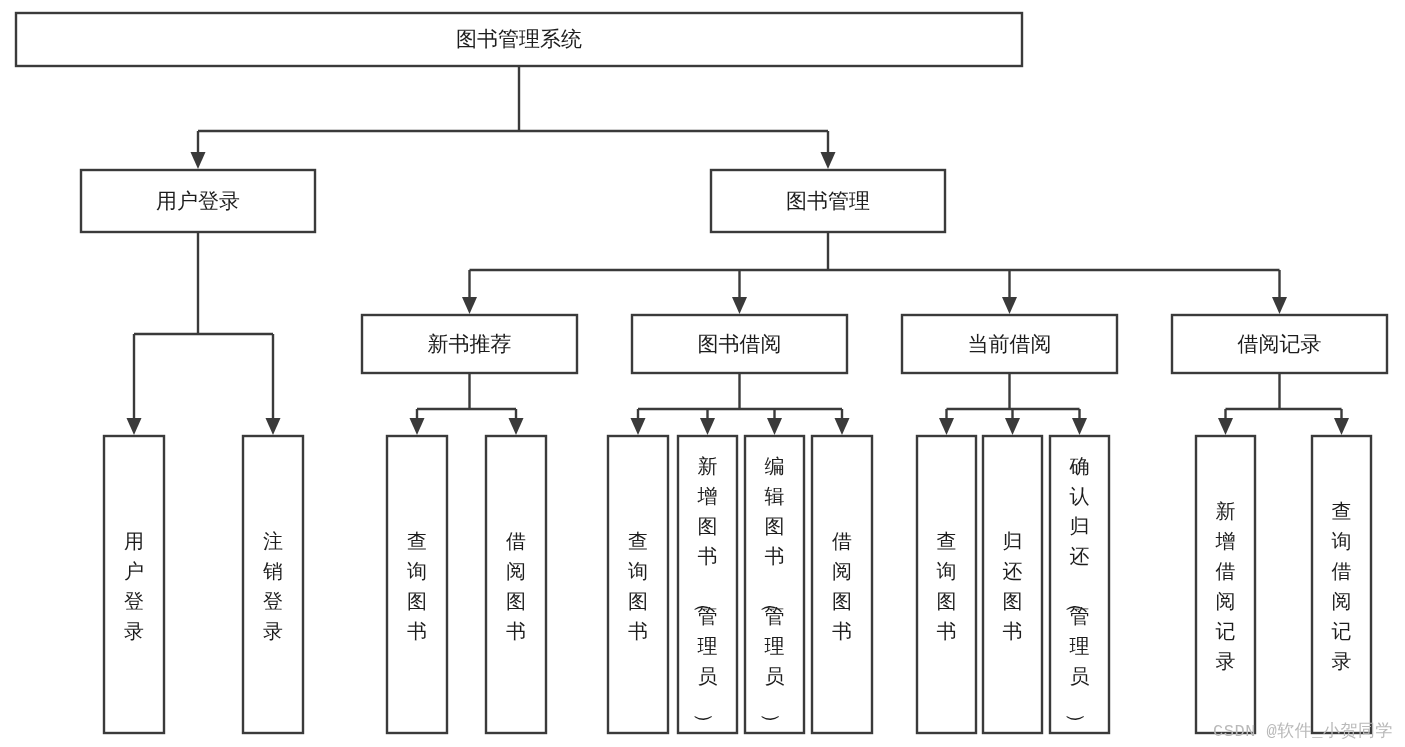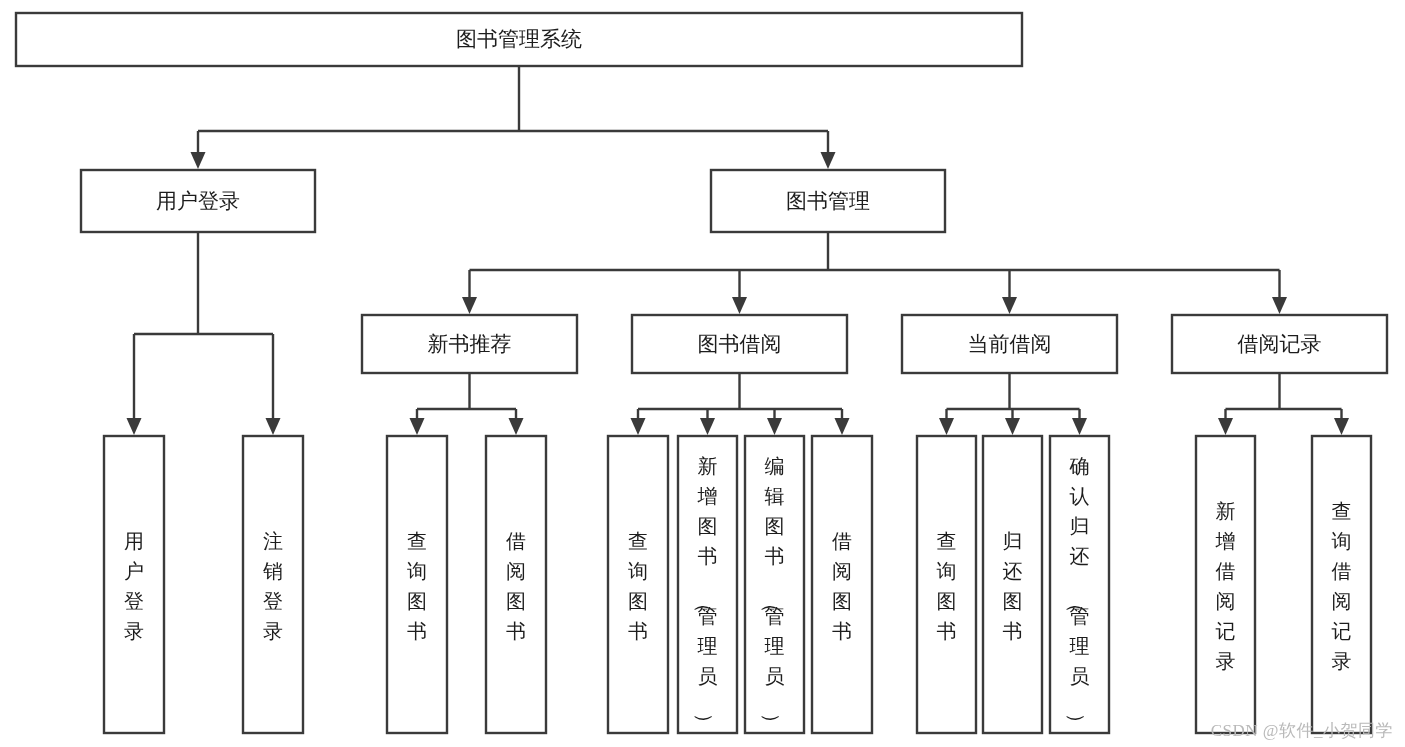--- a/index.html
+++ b/index.html
@@ -52,21 +52,21 @@
   .node-label-v {
     font-family: "Liberation Sans", "DejaVu Sans", sans-serif;
     font-size: 20px;
     fill: #1d1d1d;
     text-anchor: middle;
   }
   .watermark-text {
     position: absolute;
     right: 12px;
     bottom: 5px;
-    font-family: Liberation Serif, serif;
+    font-family: Liberation Mono, monospace;
     font-size: 17px;
     color: #b9b9b9;
     white-space: nowrap;
     letter-spacing: 0.5px;
   }
 </style>
 </head>
 <body>
 
 <div id="diagram-root">

